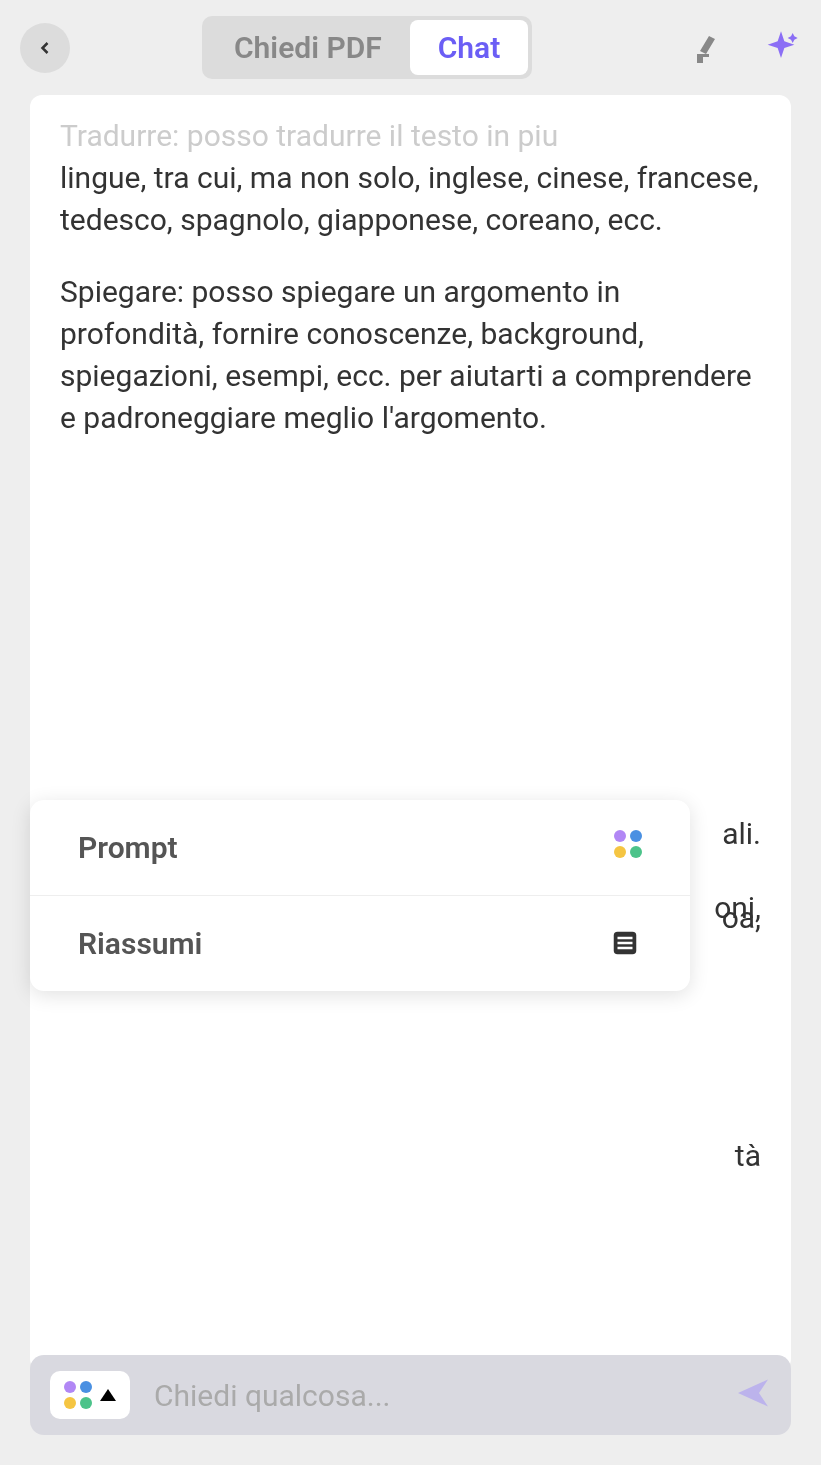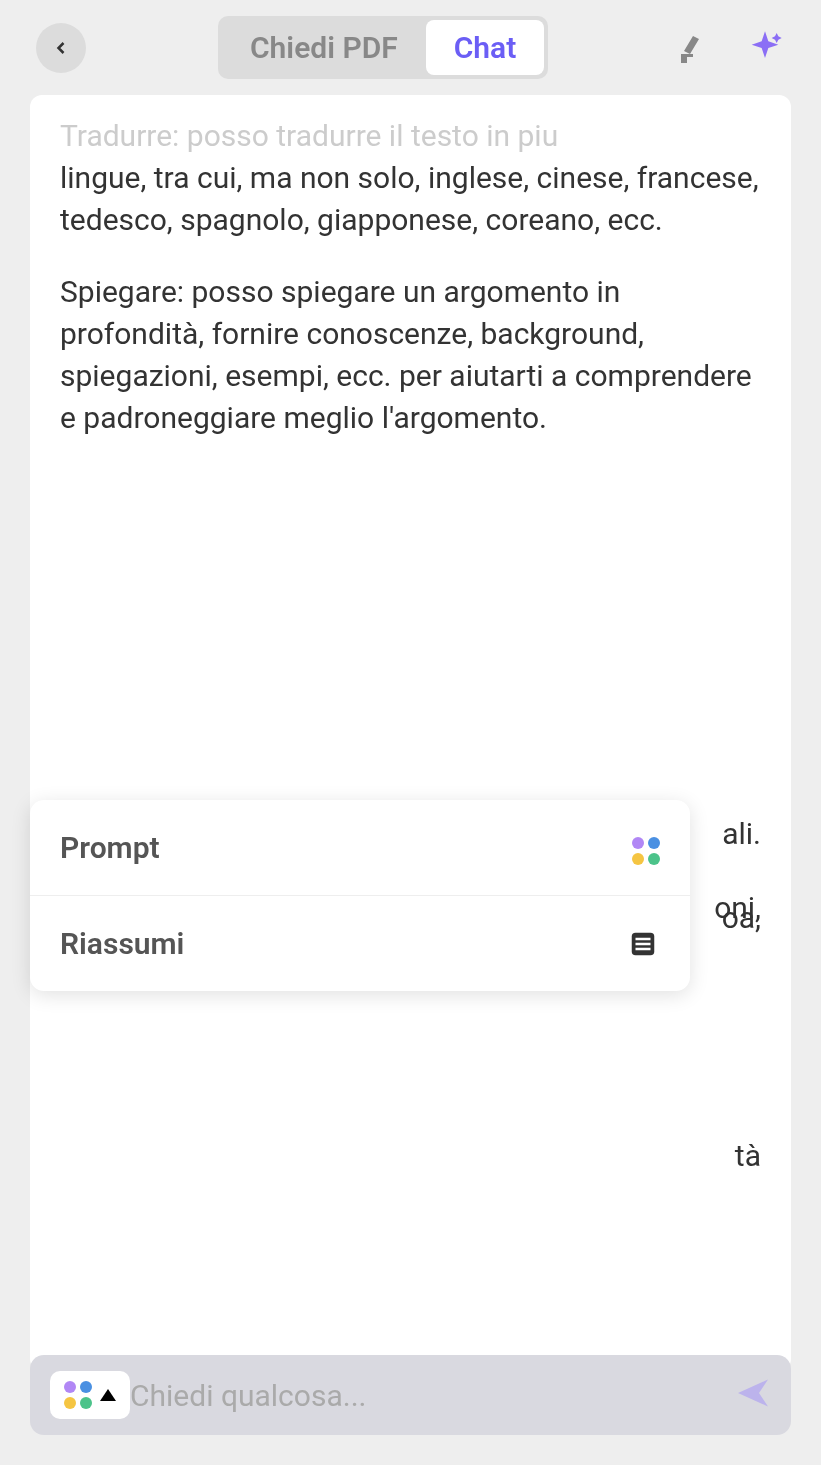--- a/index.html
+++ b/index.html
@@ -1,42 +1,42 @@
 <!DOCTYPE html>
 <html><head>
 <meta charset="utf-8">
 <style>
 * { margin:0; padding:0; box-sizing:border-box; font-family:-apple-system,BlinkMacSystemFont,"Segoe UI",Roboto,sans-serif; }
 body { width:821px; height:1465px; background:#eeeeee; overflow:hidden; position:relative; }
 
-.header { display:flex; align-items:center; padding:16px 36px; gap:12px; }
+.header { display:flex; align-items:center; padding:16px 20px; gap:12px; }
 .back-btn { width:50px; height:50px; border-radius:50%; background:#dcdcdc; display:flex; align-items:center; justify-content:center; cursor:pointer; }
 .back-btn svg { width:20px; height:20px; }
 .seg { display:flex; background:#dcdcdc; border-radius:10px; padding:4px; margin-left:120px; }
 .seg-item { padding:10px 28px; font-size:30px; font-weight:600; color:#888; border-radius:8px; cursor:pointer; }
 .seg-item.active { background:#fff; color:#6b5ef5; }
 .header-spacer { flex:1; }
 .brush-icon, .sparkle-icon { width:40px; height:40px; display:flex; align-items:center; justify-content:center; cursor:pointer; margin-left:20px; }
 
 .content { background:#fff; margin:0 30px; border-radius:12px; padding:20px 30px; height:1276px; overflow:hidden; position:relative; }
 .msg { font-size:30px; line-height:1.4; color:#333; }
 .fade-top { font-size:30px; line-height:1.4; color:#ccc; }
 .para { margin-top:30px; }
 .trail { position:absolute; right:30px; font-size:30px; line-height:1.4; color:#333; text-align:right; }
 
 .popup { position:absolute; left:30px; width:660px; background:#fff; border-radius:14px; box-shadow:0 4px 20px rgba(0,0,0,0.12); z-index:10; }
-.popup-item { display:flex; align-items:flex-end; justify-content:space-between; padding:30px 30px; border-bottom:1px solid #eee; cursor:pointer; }
+.popup-item { display:flex; align-items:flex-start; justify-content:space-between; padding:30px 48px; border-bottom:1px solid #eee; cursor:pointer; }
 .popup-item:last-child { border-bottom:none; }
 .popup-item.highlight { border:4px solid #e53935; border-radius:2px; }
 .popup-label { font-size:30px; font-weight:600; color:#555; }
 .dots { display:grid; grid-template-columns:1fr 1fr; gap:4px; }
 .dots span { width:12px; height:12px; border-radius:50%; }
 .icon-box { width:34px; height:34px; display:flex; align-items:center; justify-content:center; }
 
-.input-bar { position:absolute; bottom:30px; left:30px; right:30px; background:#d9d9e0; border-radius:14px; display:flex; align-items:center; padding:16px 20px; gap:0; }
+.input-bar { position:absolute; bottom:30px; left:30px; right:30px; background:#d9d9e0; border-radius:14px; display:flex; align-items:center; padding:16px 20px; gap:24px; }
 .prompt-btn { background:#fff; border-radius:10px; padding:10px 14px; display:flex; align-items:center; gap:8px; cursor:pointer; }
 .prompt-btn .tri { width:0; height:0; border-left:8px solid transparent; border-right:8px solid transparent; border-bottom:12px solid #000; }
 .input-ph { font-size:30px; color:#aaa; flex:1; }
 .send-btn { cursor:pointer; }
 </style>
 </head>
 <body>
 
 <div class="header">
   <div class="back-btn">

